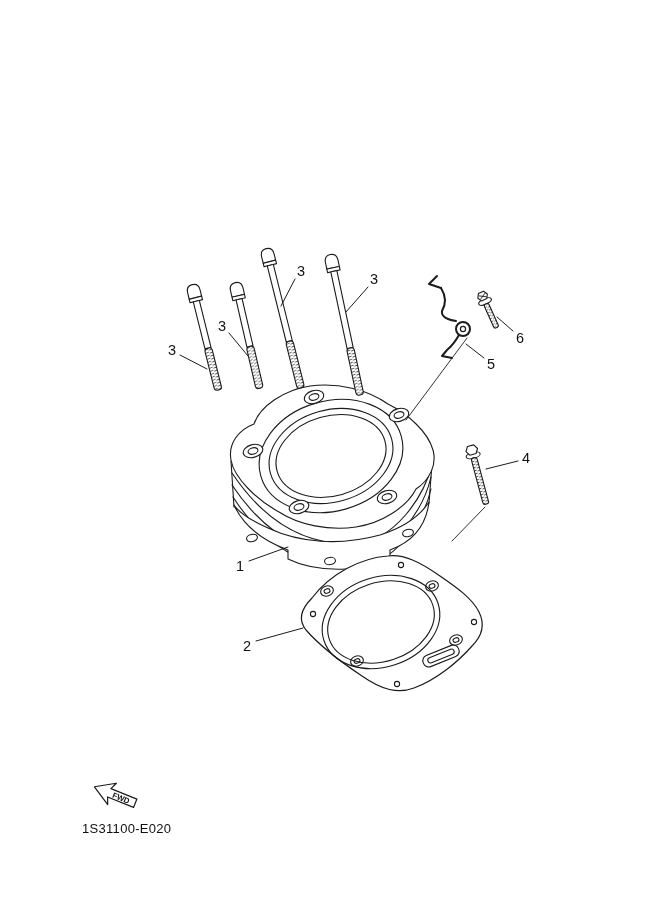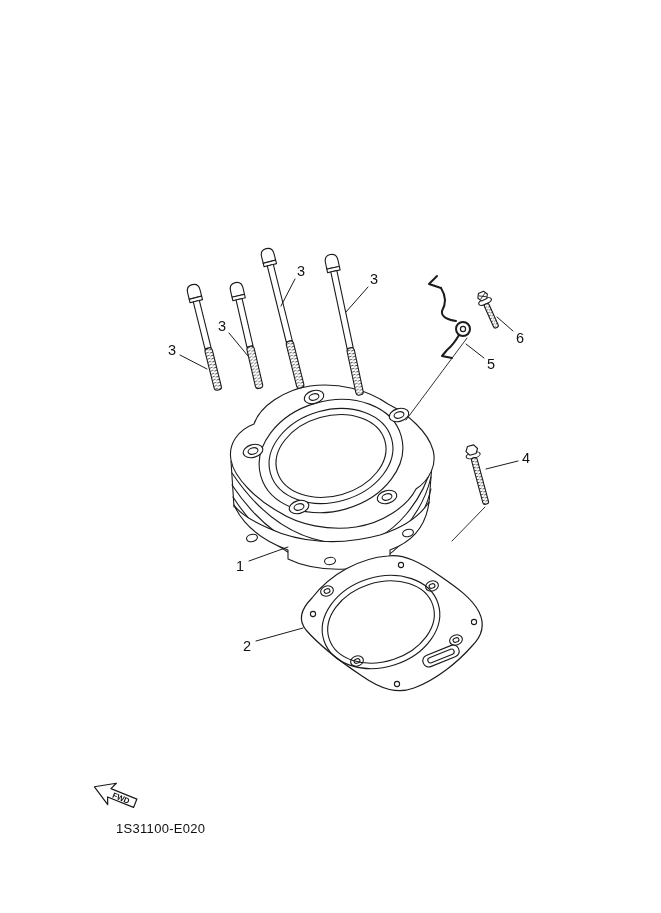--- a/index.html
+++ b/index.html
@@ -23,21 +23,20 @@
     user-select: none;
     line-height: 1;
   }
   .diagram-code {
     position: absolute;
     left: 82px;
     top: 821px;
     font-size: 13px;
     letter-spacing: 0.3px;
     color: #111111;
-    margin-left: 34px;
   }
 </style>
 </head>
 <body>
 
 <div class="page">
 
   <svg class="drawing" width="661" height="913" viewBox="0 0 661 913">
     <defs>
       <pattern id="thr" width="7" height="3.1" patternUnits="userSpaceOnUse">

